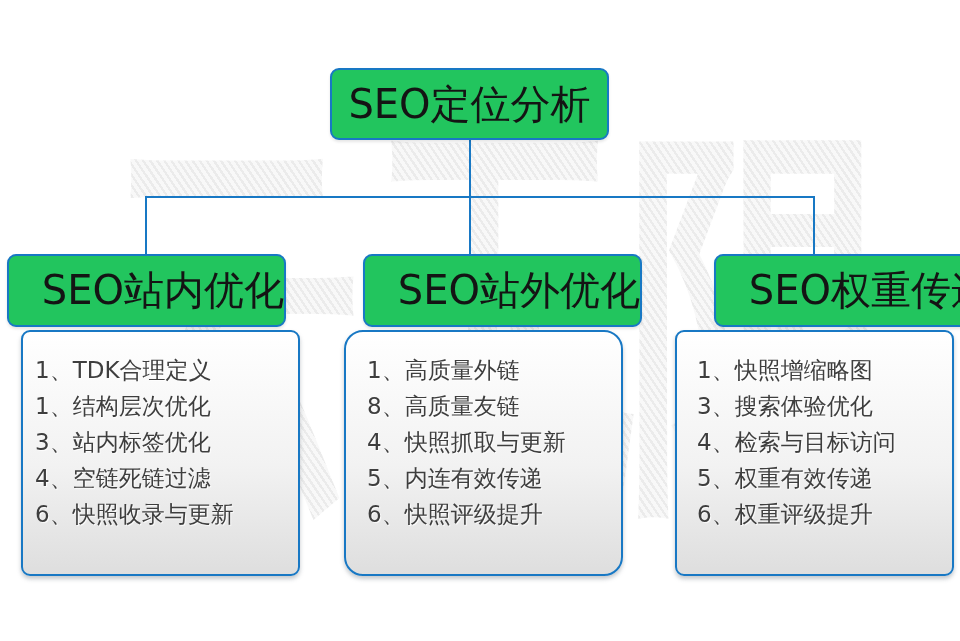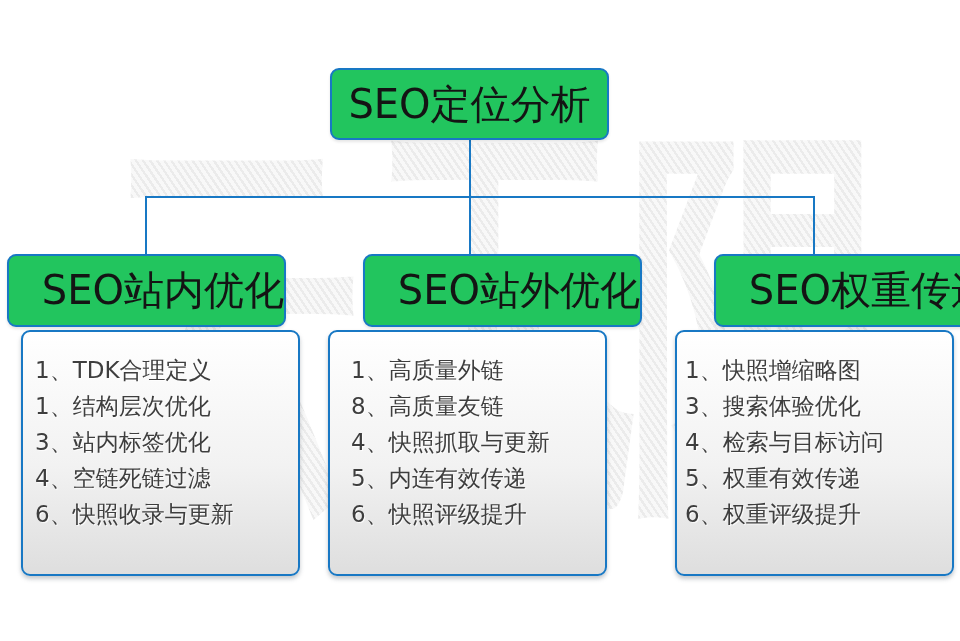--- a/index.html
+++ b/index.html
@@ -69,30 +69,30 @@
     top:330px;width:279px;height:246px;
     box-sizing:border-box;
     border:2px solid #1878c4;
     border-radius:9px;
     background:linear-gradient(to bottom,#ffffff 0%,#f2f2f2 55%,#dedede 100%);
     box-shadow:0 3px 4px rgba(110,120,130,0.40);
     z-index:2;
     overflow:hidden;
   }
   #col1-list{left:7px;margin-left:14px;}
-  #col2-list{left:328px;}
+  #col2-list{left:344px;border-radius:19px;}
   #col3-list{left:675px;}
 
   .col-list ul{
     list-style:none;
     margin:0;
     padding:20px 4px 0 12px;
   }
   #col2-list ul{padding-left:21px;}
-  #col3-list ul{padding-left:8px;}
+  #col3-list ul{padding-left:20px;}
   .col-list li{
     font-size:23px;
     line-height:36px;
     color:#3e3e3e;
     text-shadow:1px 1px 1px rgba(255,255,255,0.9);
     white-space:nowrap;
   }
 </style>
 </head>
 <body>

